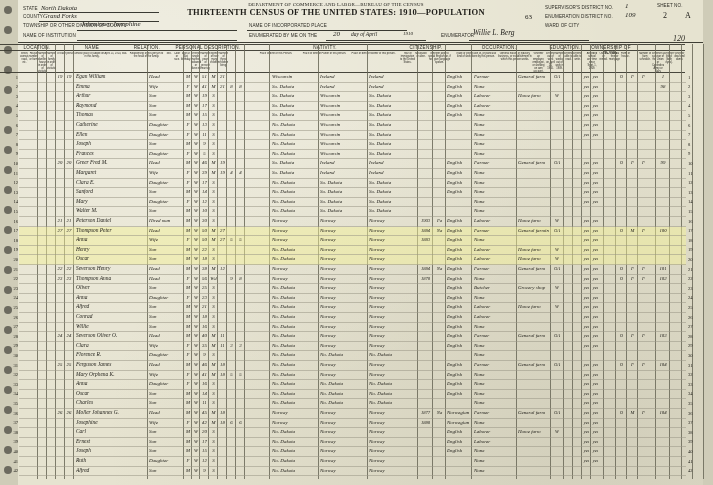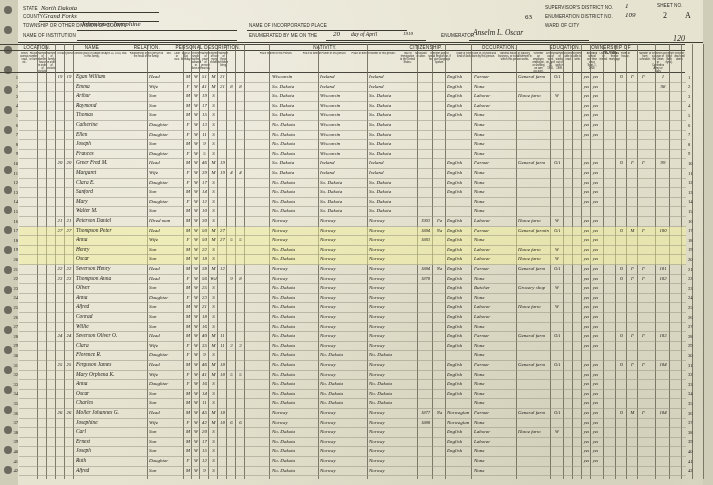--- a/index.html
+++ b/index.html
@@ -46,20 +46,24 @@
 <body>
 
 <div id="page">
 
   <div class="film-left"></div>
   <div class="film-right"></div>
 
   <div id="sheet">
 
     <div class="hdr">
+      <div class="title">
+        <div>DEPARTMENT OF COMMERCE AND LABOR—BUREAU OF THE CENSUS</div>
+        <b>THIRTEENTH CENSUS OF THE UNITED STATES: 1910—POPULATION</b>
+      </div>
 
       <div class="lbl" style="left:2px;top:4px;">STATE</div>
       <div class="hw" style="left:20px;top:2px;font-size:6.5px;">North Dakota</div>
       <div class="hline" style="left:18px;top:10px;width:120px;"></div>
 
       <div class="lbl" style="left:2px;top:12px;">COUNTY</div>
       <div class="hw" style="left:22px;top:10px;font-size:6.5px;">Grand Forks</div>
       <div class="hline" style="left:18px;top:19px;width:120px;"></div>
 
       <div class="lbl" style="left:2px;top:21px;">TOWNSHIP OR OTHER DIVISION OF COUNTY</div>
@@ -72,21 +76,21 @@
       <div class="lbl" style="left:228px;top:21px;">NAME OF INCORPORATED PLACE</div>
       <div class="hline" style="left:226px;top:28px;width:160px;"></div>
 
       <div class="lbl" style="left:228px;top:31px;">ENUMERATED BY ME ON THE</div>
       <div class="hw" style="left:312px;top:28px;font-size:7px;">20</div>
       <div class="hw" style="left:330px;top:29px;font-size:5.5px;">day of April</div>
       <div class="hw" style="left:382px;top:29px;font-size:5px;">1910</div>
       <div class="hline" style="left:305px;top:38px;width:100px;"></div>
 
       <div class="lbl" style="left:420px;top:31px;">ENUMERATOR</div>
-      <div class="hw" style="left:452px;top:26px;font-size:7.5px;">Anselm L. Oscar</div>
+      <div class="hw" style="left:452px;top:26px;font-size:7.5px;">Willie L. Berg</div>
       <div class="hline" style="left:448px;top:38px;width:120px;"></div>
 
       <div class="lbl" style="left:524px;top:3px;">SUPERVISOR'S DISTRICT NO.</div>
       <div class="hw" style="left:604px;top:0px;font-size:7px;">1</div>
 
       <div class="lbl" style="left:524px;top:12px;">ENUMERATION DISTRICT NO.</div>
       <div class="hw" style="left:604px;top:9px;font-size:7px;">109</div>
 
       <div class="lbl" style="left:524px;top:21px;">WARD OF CITY</div>
 

